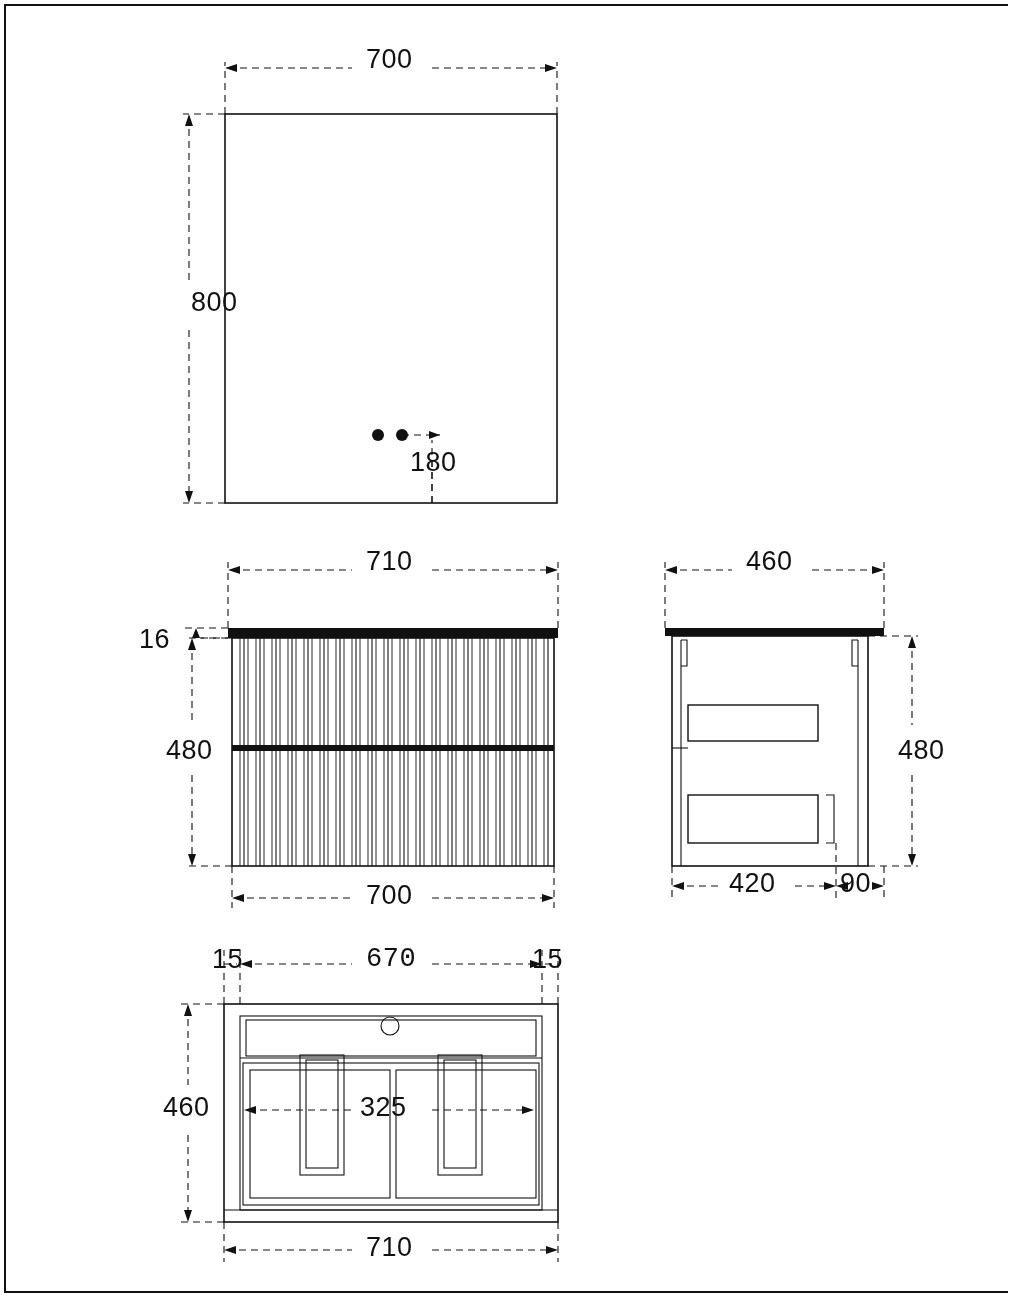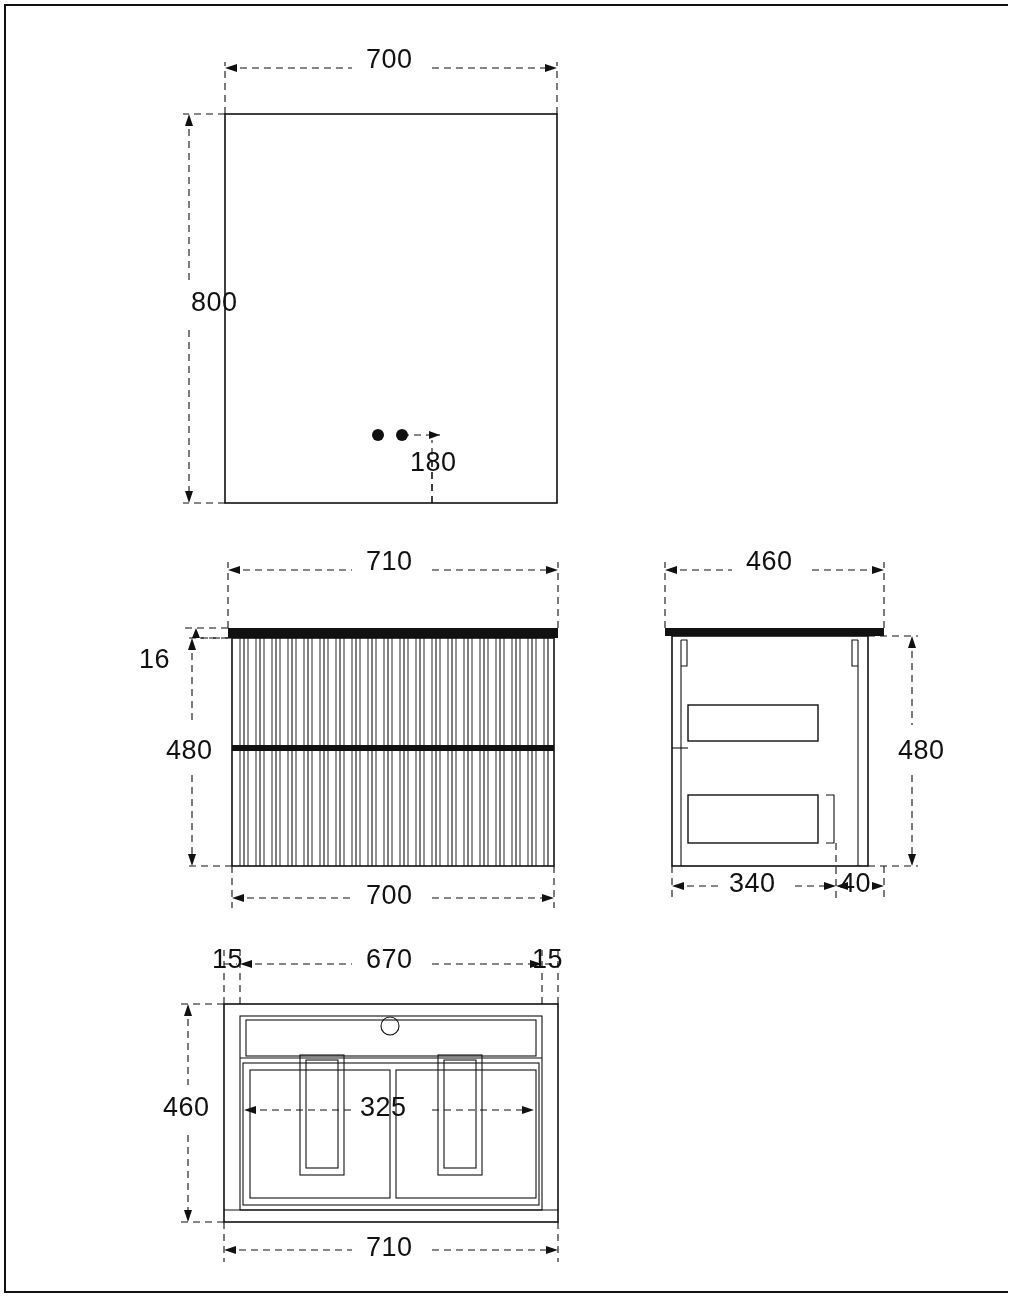--- a/index.html
+++ b/index.html
@@ -235,28 +235,28 @@
     <line class="dash" x1="432" y1="1250" x2="555" y2="1250"></line>
     <path class="fillblk" d="M224 1250 l12 -4 v8 z"></path>
     <path class="fillblk" d="M558 1250 l-12 -4 v8 z"></path>
   </svg>
 
   <div class="dim-text" style="left:366px;top:44px;">700</div>
   <div class="dim-text" style="left:172px;top:287px;margin-left:19px;">800</div>
   <div class="dim-text" style="left:410px;top:447px;">180</div>
 
   <div class="dim-text" style="left:366px;top:546px;">710</div>
-  <div class="dim-text" style="left:139px;top:644px;">16</div>
+  <div class="dim-text" style="left:139px;top:624px;">16</div>
   <div class="dim-text" style="left:166px;top:735px;">480</div>
   <div class="dim-text" style="left:366px;top:880px;">700</div>
 
   <div class="dim-text" style="left:746px;top:546px;">460</div>
   <div class="dim-text" style="left:898px;top:735px;">480</div>
-  <div class="dim-text" style="left:729px;top:868px;">340</div>
-  <div class="dim-text" style="left:840px;top:868px;">40</div>
+  <div class="dim-text" style="left:729px;top:868px;">420</div>
+  <div class="dim-text" style="left:840px;top:868px;">90</div>
 
   <div class="dim-text" style="left:212px;top:944px;">15</div>
-  <div class="dim-text" style="left:366px;top:944px;">670</div>
+  <div class="dim-text" style="left:366px;top:944px;font-family:Liberation Mono, monospace;">670</div>
   <div class="dim-text" style="left:532px;top:944px;">15</div>
   <div class="dim-text" style="left:163px;top:1092px;">460</div>
   <div class="dim-text" style="left:360px;top:1092px;">325</div>
   <div class="dim-text" style="left:366px;top:1232px;">710</div>
 </div>
 
 </body></html>

